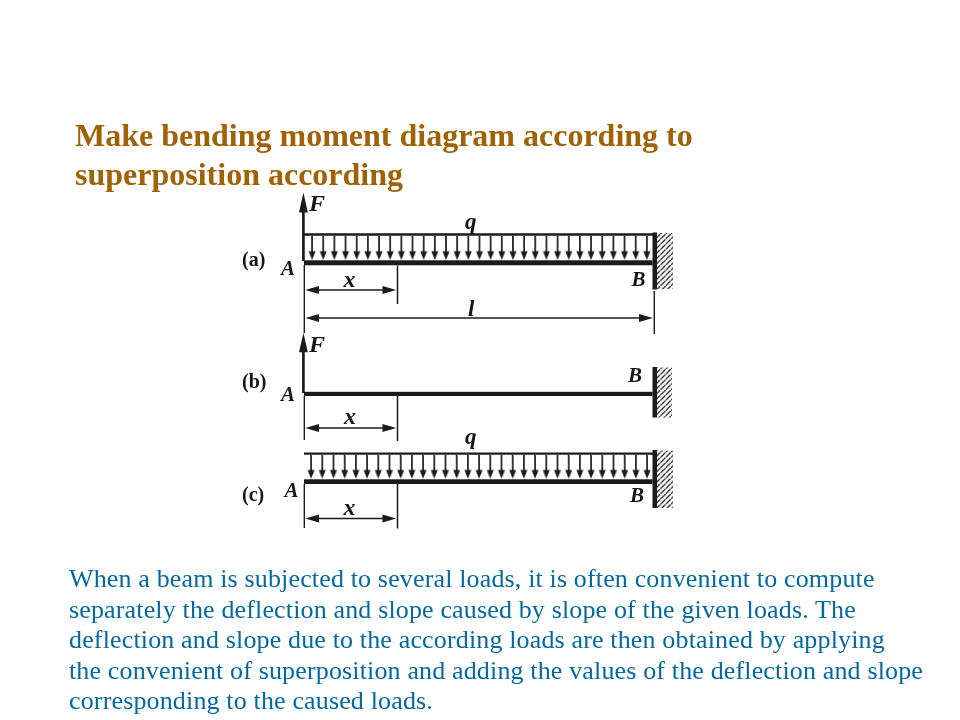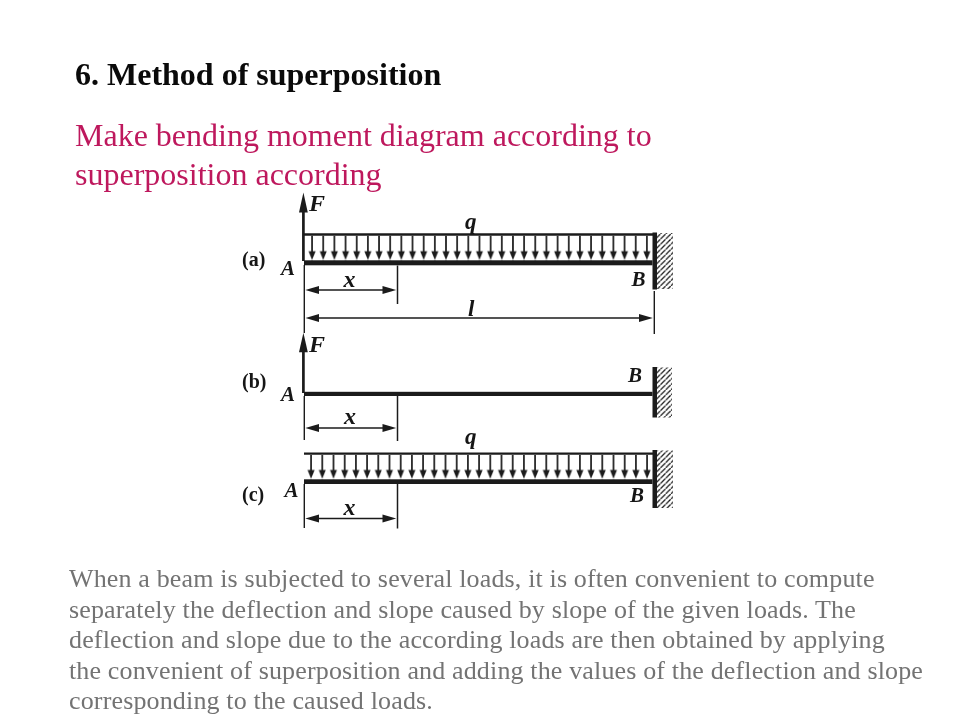--- a/index.html
+++ b/index.html
@@ -6,47 +6,46 @@
   .slide{
     position:relative;width:960px;height:720px;background:#ffffff;
     overflow:hidden;font-family:"Liberation Serif","DejaVu Serif",serif;color:#000;
   }
   .title{
     position:absolute;left:75px;top:56px;
     font-size:32px;font-weight:bold;white-space:nowrap;color:#0a0a0a;
   }
   .subtitle{
     position:absolute;left:75px;top:116px;
-    font-size:32px;font-weight:normal;line-height:38.5px;color:#be185d;
+    font-size:32px;font-weight:bold;line-height:38.5px;color:#a16207;
   }
   .subtitle div{white-space:nowrap;}
   .figure{position:absolute;left:235px;top:186px;width:445px;height:352px;}
   .bodytext{
     position:absolute;left:69px;top:564px;
-    font-size:26px;line-height:30.6px;color:#737373;letter-spacing:0.15px;
+    font-size:26px;line-height:30.6px;color:#0369a1;letter-spacing:0.15px;
   }
   .bodytext div{white-space:nowrap;}
   
   .ink{fill:#1b1b1b;}
   .stroke{stroke:#1b1b1b;}
   text.lbl{
     font-family:"Liberation Serif","DejaVu Serif",serif;
     font-style:italic;font-weight:bold;fill:#161616;
   }
   text.tag{
     font-family:"Liberation Serif","DejaVu Serif",serif;
     font-weight:bold;fill:#161616;font-size:20px;
   }
 </style>
 </head>
 <body>
 
 <div class="slide">
 
-  <div class="title">6. Method of superposition</div>
 
   <div class="subtitle">
     <div>Make bending moment diagram according to</div>
     <div>superposition according</div>
   </div>
 
   <svg class="figure" viewBox="235 186 445 352" width="445" height="352">
     <defs>
       <pattern id="hatch" width="5.2" height="5.2" patternUnits="userSpaceOnUse">
         <line x1="-1" y1="6.2" x2="6.2" y2="-1" stroke="#1b1b1b" stroke-width="1.3"></line>

